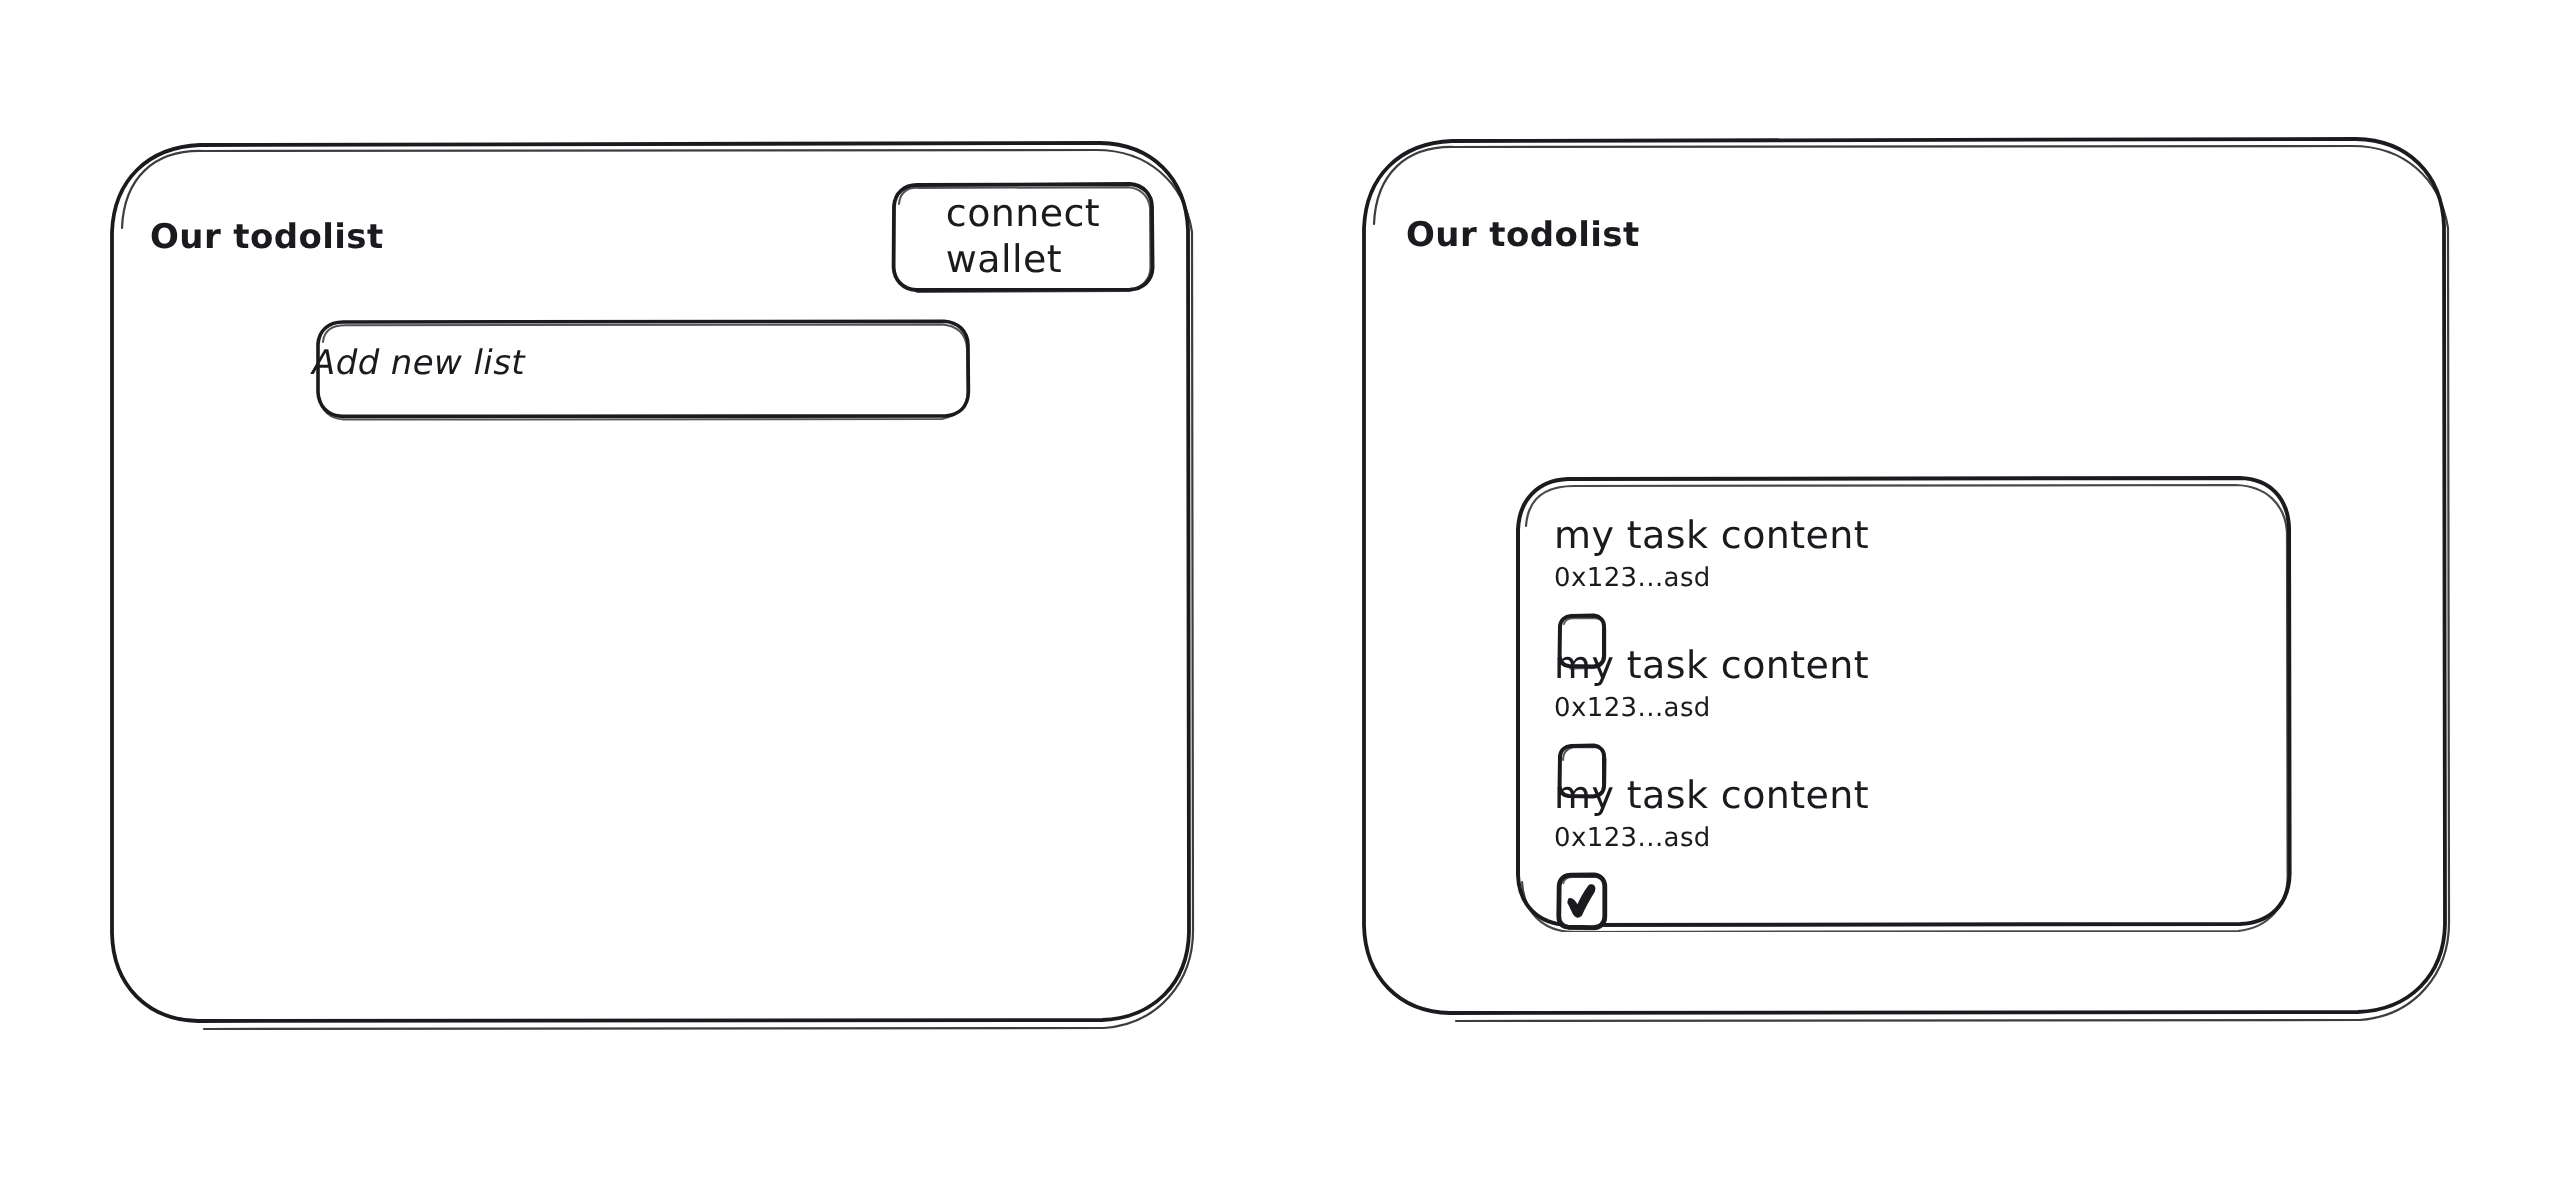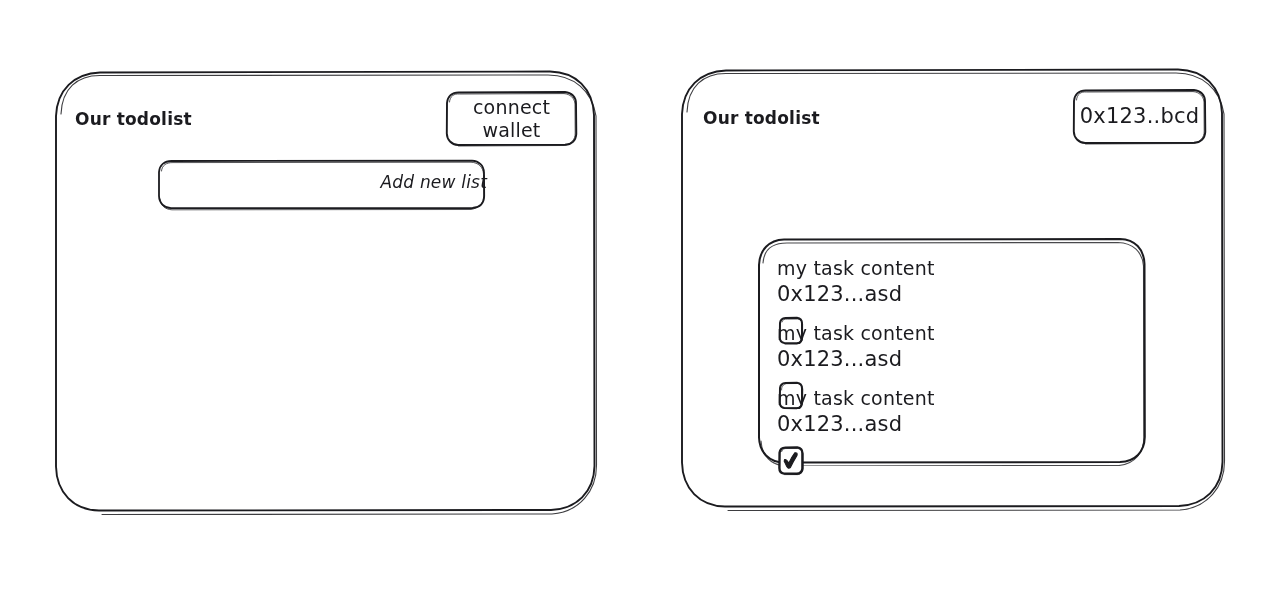--- a/index.html
+++ b/index.html
@@ -61,38 +61,38 @@
   .app-title {
     position: absolute;
     font-size: 17px;
     line-height: 1;
     white-space: nowrap;
     font-weight: bold;
   }
   .btn-label {
     font-size: 19px;
     line-height: 1.18;
-    text-align: center;
+    text-align: left;
     white-space: pre-line;
   }
   .field-label {
     font-size: 19px;
     line-height: 1;
     text-align: center;
   }
   .addr-label {
     font-size: 21px;
     line-height: 1;
     text-align: center;
     white-space: nowrap;
   }
   .cta-label {
     font-size: 17px;
     line-height: 1;
-    text-align: right;
+    text-align: left;
     font-style: italic;
   }
 
   
   .task-list {
     position: absolute;
     box-sizing: border-box;
   }
   .task-rows {
     position: absolute;
@@ -115,21 +115,21 @@
     flex-direction: column;
     gap: 2px;
     padding-top: 2px;
   }
   .task-content {
     font-size: 19px;
     line-height: 1.22;
     white-space: nowrap;
   }
   .task-addr {
-    font-size: 21px;
+    font-size: 13px;
     line-height: 1.22;
     white-space: nowrap;
   }
   .sketchcheck {
     position: relative;
     width: 27px;
     height: 29px;
     flex: 0 0 auto;
     margin-top: 8px;
     margin-right: 2px;
@@ -167,27 +167,20 @@
   </div>
 
   <div class="panel" style="left:678px; top:66px; width:548px; height:444px;">
     <svg viewBox="0 0 548 444" preserveAspectRatio="none">
       <path d="M4 48 C5 22 22 5.5 48 4.5 L500 3.5 C526 4 543 21 544 47 L544.5 396 C544 422 526.5 439 501 440 L47 440.5 C21.5 440 4.5 422.5 4 396.5 Z" fill="none" stroke="#1b1b1f" stroke-width="1.9" stroke-linecap="round" stroke-linejoin="round"></path>
       <path d="M9 46 C10 21 25 7 49 7.5 L498 7 C524 7 542 23 546 48 L546.5 394 C547 421 529 442 502 444 L50 444.5" fill="none" stroke="#1b1b1f" stroke-width="1.1" stroke-linecap="round" stroke-linejoin="round" opacity="0.85"></path>
     </svg>
 
     <div class="hand app-title lbl" style="left:25px; top:44px;">Our todolist</div>
 
-    <div class="sketchbox" style="left:393px; top:22px; width:137px; height:57px;">
-      <svg viewBox="0 0 137 57" preserveAspectRatio="none">
-        <path d="M3 13 C3.5 6.5 8 2.5 14.5 2.5 L123 2 C129.5 2.5 134 7 134 13.5 L134.3 44 C134 50.5 129.5 54.5 123 54.8 L14 55 C7.5 54.6 3 50 2.8 43.5 Z" fill="#ffffff" stroke="#1b1b1f" stroke-width="1.9" stroke-linecap="round" stroke-linejoin="round"></path>
-        <path d="M5.5 12 C6 6 10 3.5 15.5 4 L122 3.6 C128 4 132.5 8 133 14 L133.2 43 C133.5 49.5 129 54 122.5 55.5 L14.5 56" fill="none" stroke="#1b1b1f" stroke-width="1" stroke-linecap="round" stroke-linejoin="round" opacity="0.75"></path>
-      </svg>
-      <div class="hand addr-label lbl">0x123..bcd</div>
-    </div>
 
 
 
     <div class="task-list" style="left:77px; top:169px; width:393px; height:231px;">
       <svg viewBox="0 0 393 231" preserveAspectRatio="none">
         <path d="M4 30 C4.5 15 14 5 29 4.5 L365 4 C380 4.5 389 14 389.5 29 L389.8 202 C389.5 217 380 226.5 365 227 L29 227.5 C14 227 4.5 217.5 4 202.5 Z" fill="#ffffff" stroke="#1b1b1f" stroke-width="2" stroke-linecap="round" stroke-linejoin="round"></path>
         <path d="M8 28 C9 14 18 8 32 8 L363 7.5 C378 8 387.5 17 388.5 31 L388.8 201 C389.5 218 379 229 364 230.5 L31 231 C16 230.5 7 221 6 206" fill="none" stroke="#1b1b1f" stroke-width="1.1" stroke-linecap="round" stroke-linejoin="round" opacity="0.8"></path>
       </svg>
 
       <div class="task-rows">

